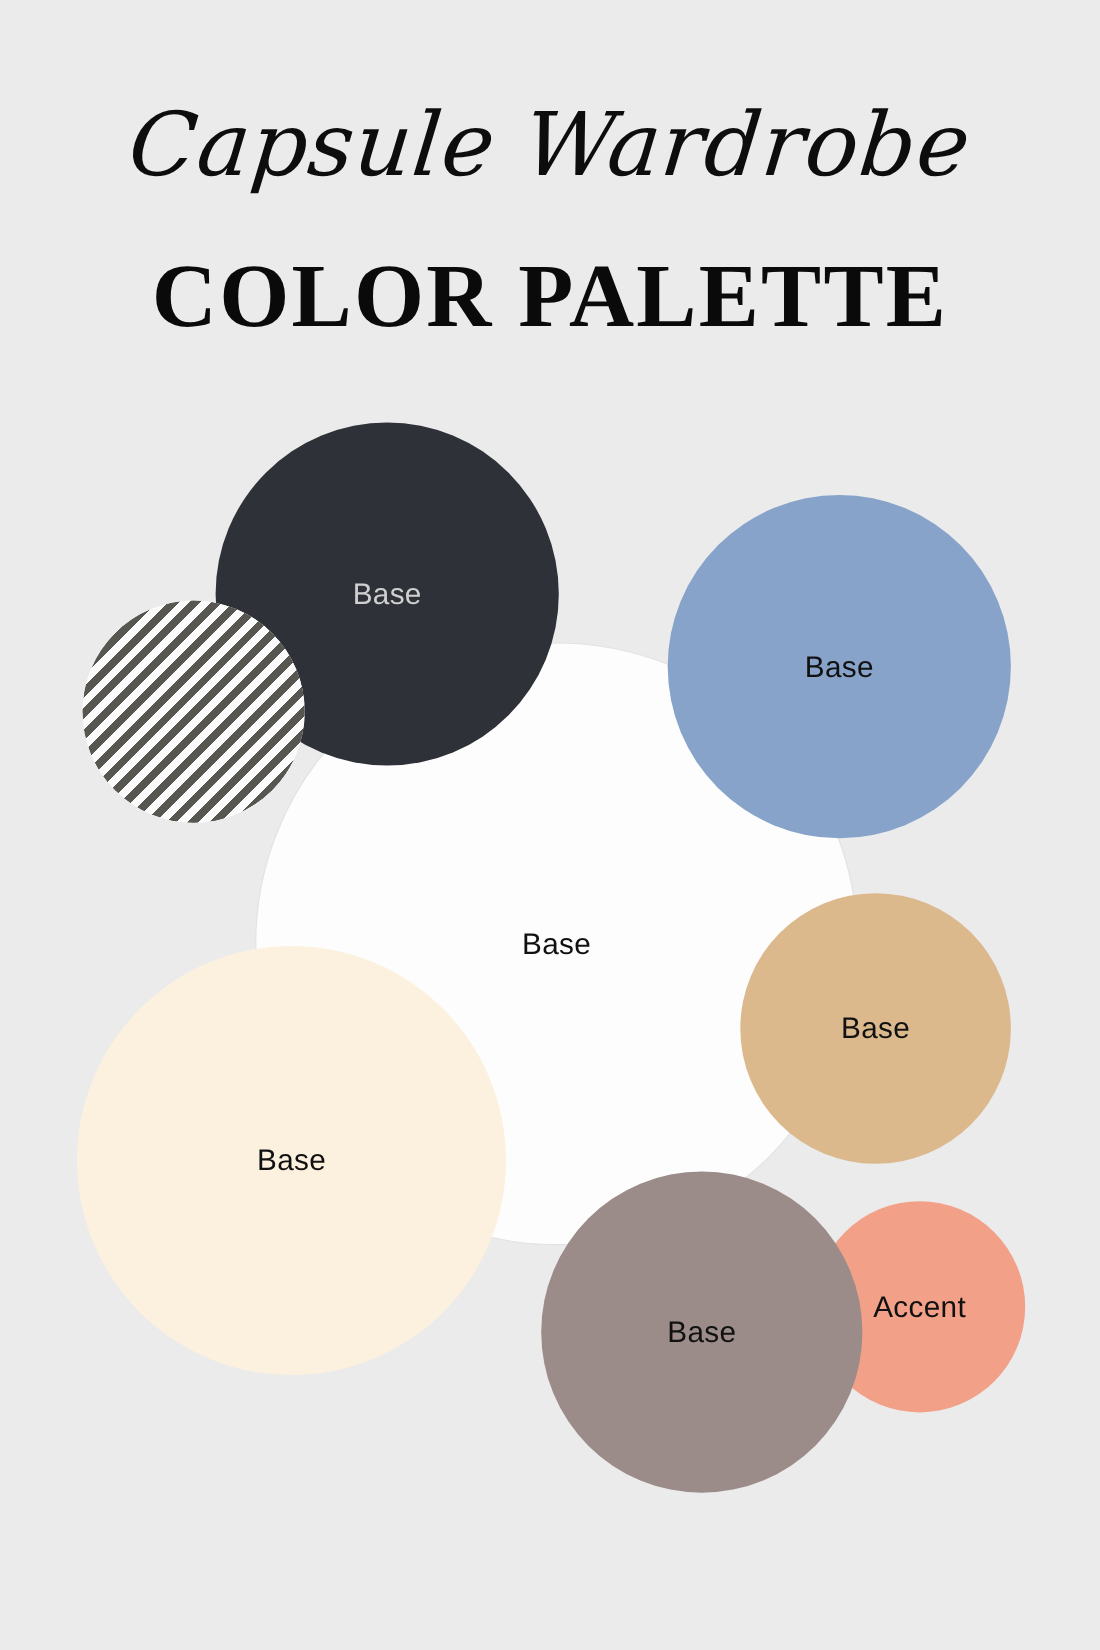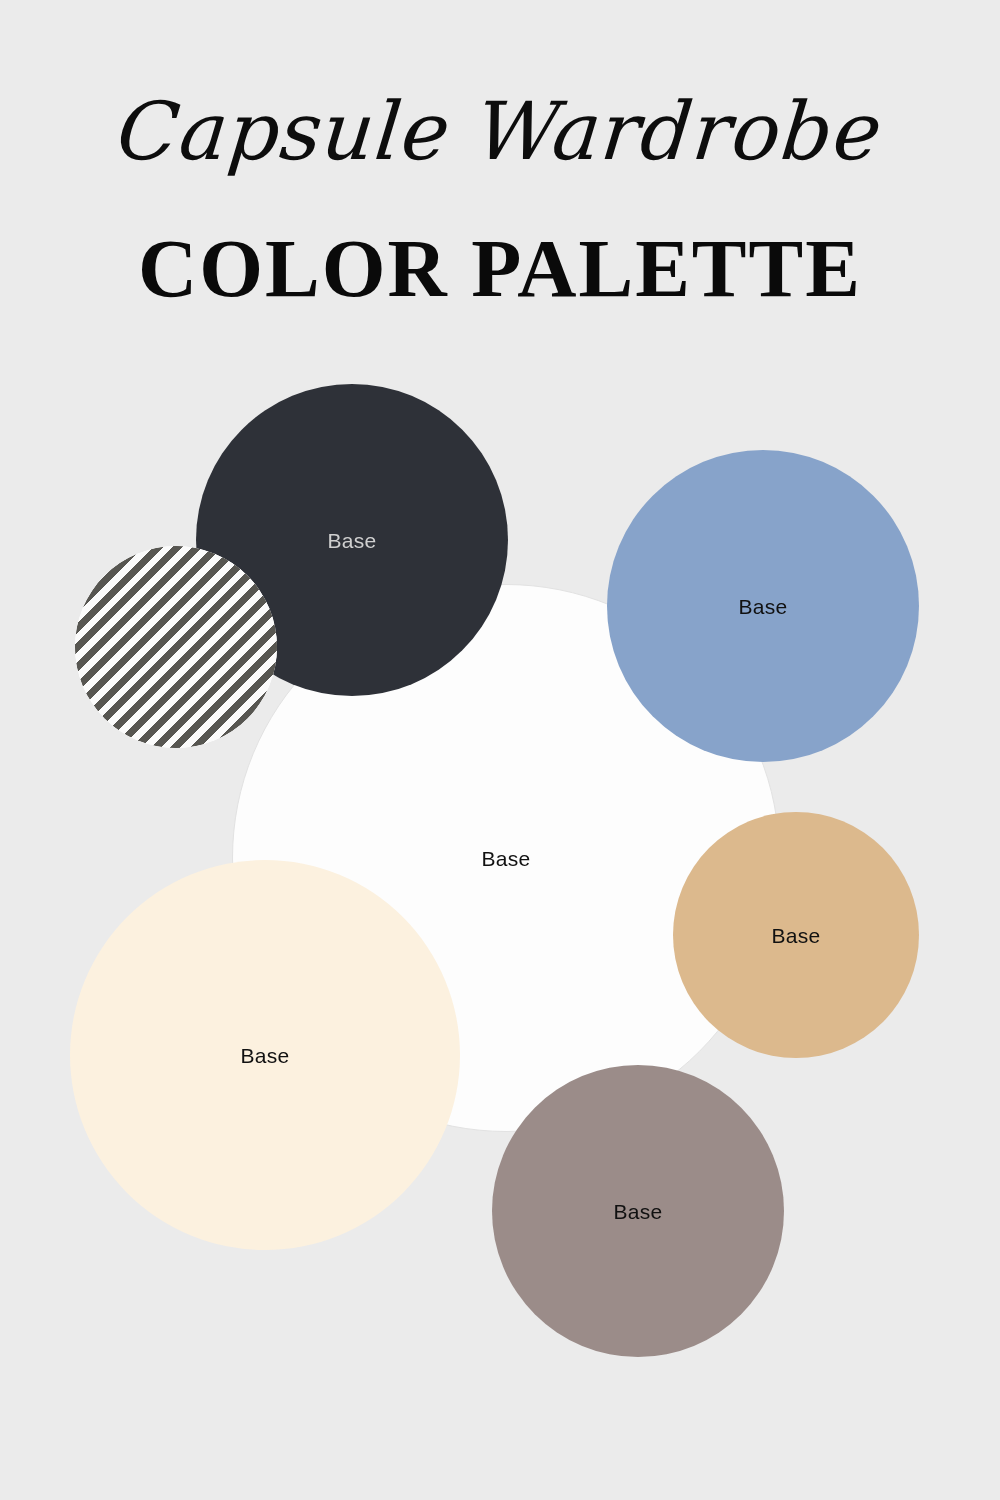--- a/index.html
+++ b/index.html
@@ -67,21 +67,21 @@
   .swatch {
     position: absolute;
     border-radius: 50%;
     display: flex;
     align-items: center;
     justify-content: center;
     box-sizing: border-box;
   }
   .swatch .label {
     font-family: "Liberation Sans", sans-serif;
-    font-size: 21px;
+    font-size: 27px;
     font-weight: 400;
     letter-spacing: 0.3px;
     line-height: 1;
     pointer-events: none;
   }
 
   
   .sw-center {
     left: 232px; top: 584px;
     width: 548px; height: 548px;
@@ -171,20 +171,23 @@
     </div>
 
     <div class="swatch sw-blue" style="background: rgb(135, 163, 202); color: rgb(17, 17, 17);">
       <span class="label">Base</span>
     </div>
 
     <div class="swatch sw-tan" style="background: rgb(220, 185, 141); color: rgb(17, 17, 17);">
       <span class="label">Base</span>
     </div>
 
+    <div class="swatch sw-accent" style="background: rgb(242, 161, 136); color: rgb(17, 17, 17);">
+      <span class="label">Accent</span>
+    </div>
 
     <div class="swatch sw-dark" style="background: rgb(46, 49, 56); color: rgb(208, 208, 208);">
       <span class="label">Base</span>
     </div>
 
     <div class="swatch sw-taupe" style="background: rgb(155, 140, 137); color: rgb(17, 17, 17);">
       <span class="label">Base</span>
     </div>
 
     <div class="swatch sw-striped" style="background-color: rgb(251, 251, 251);">

